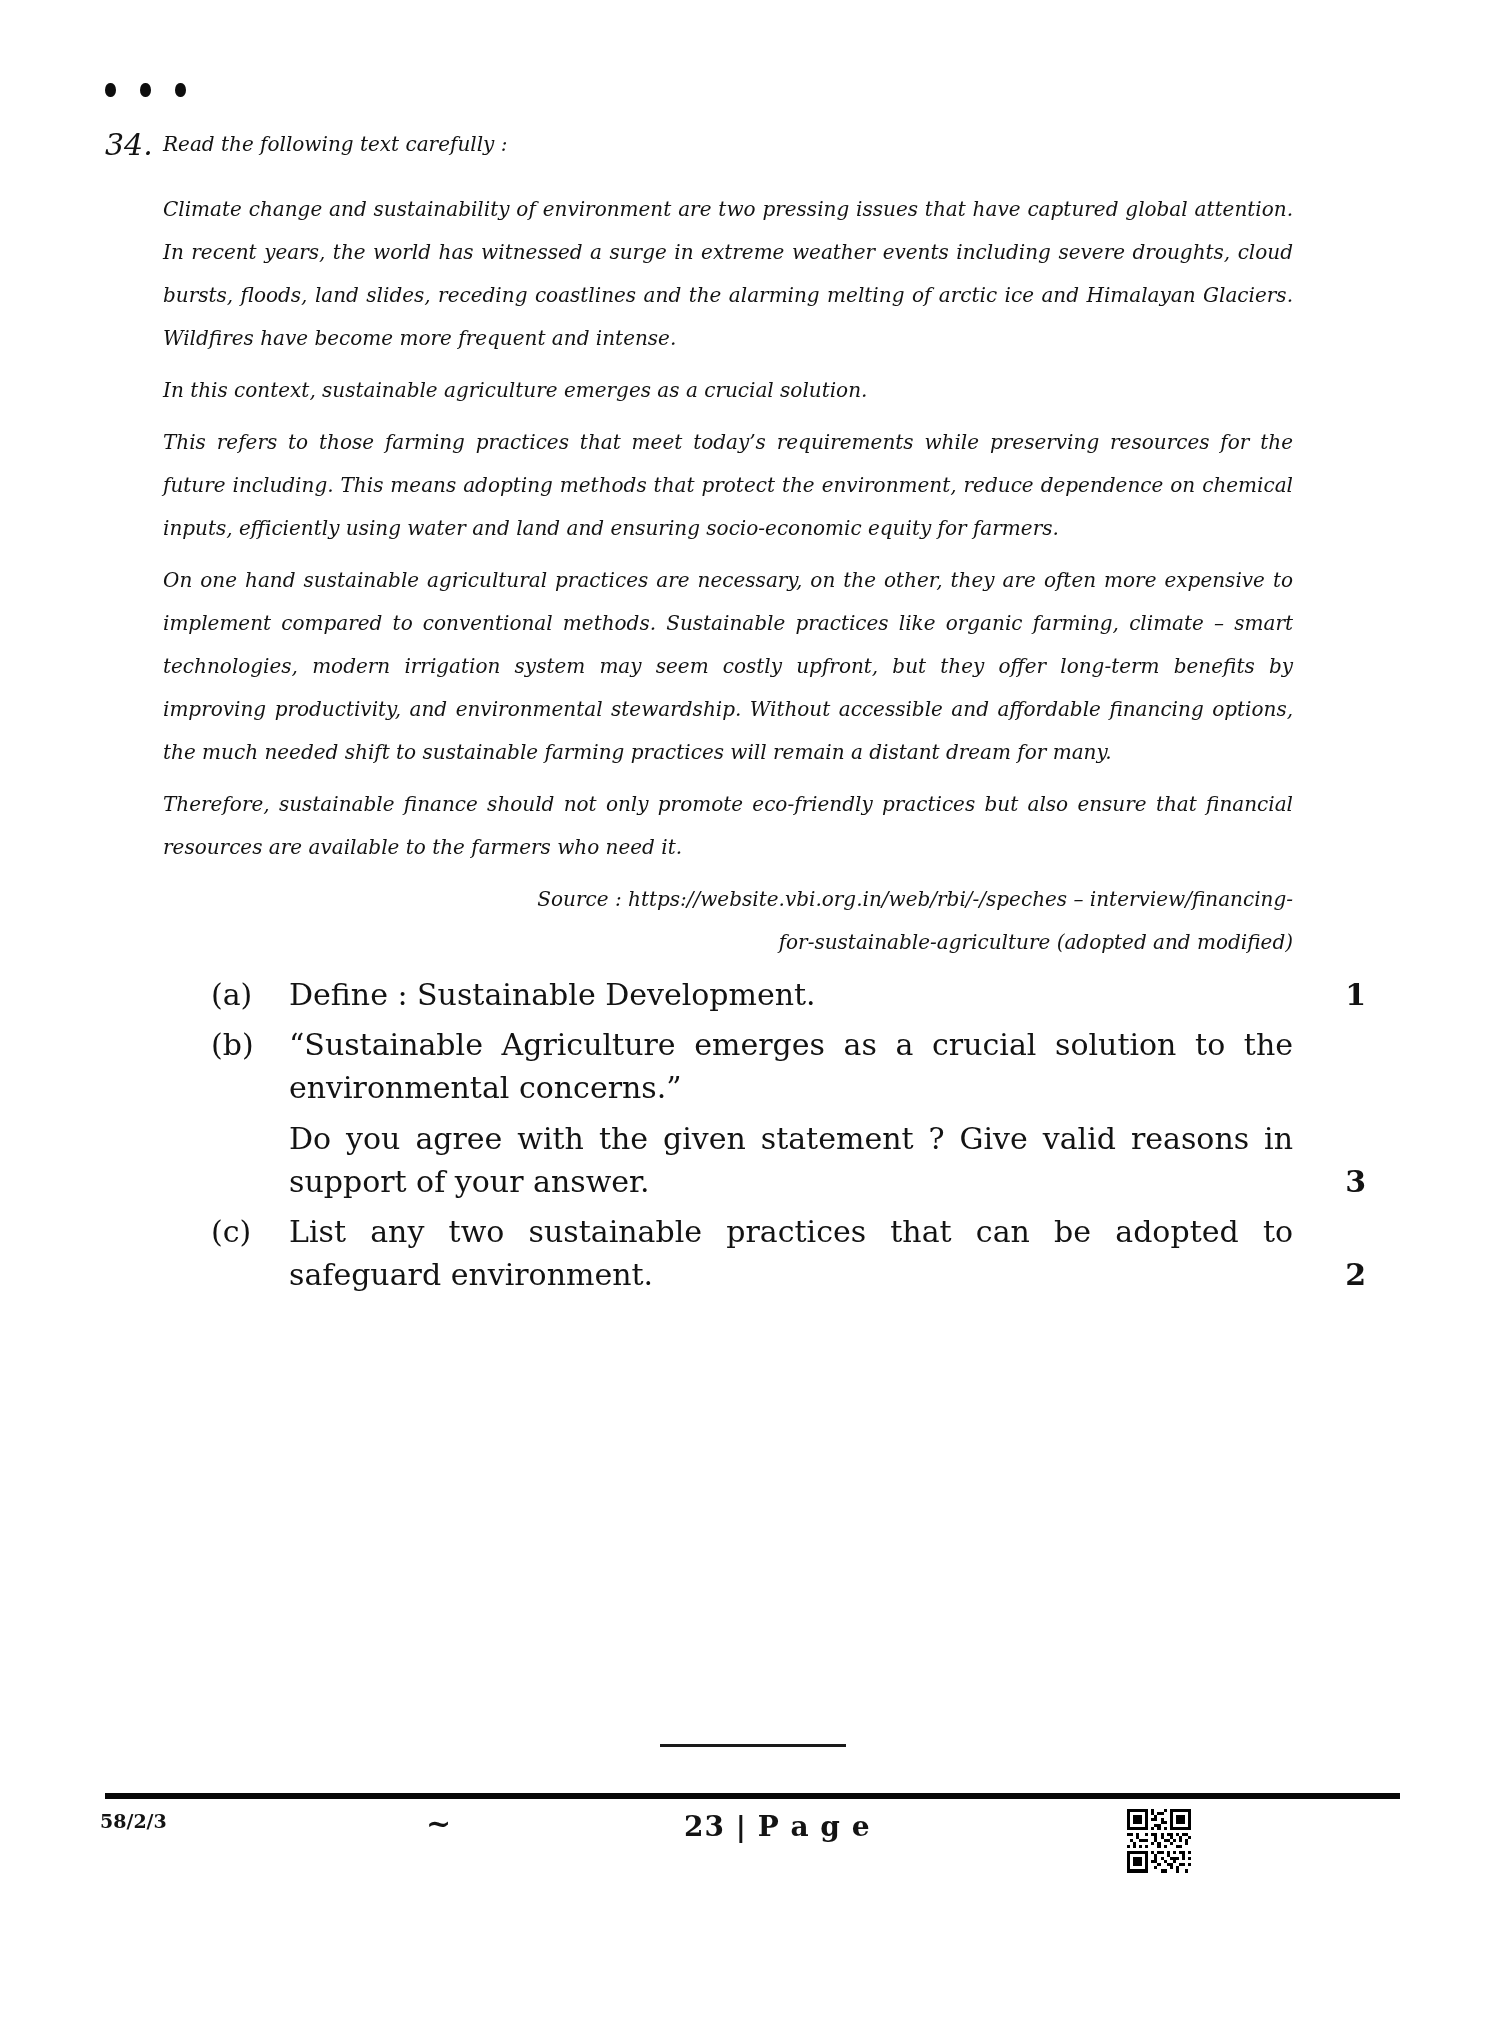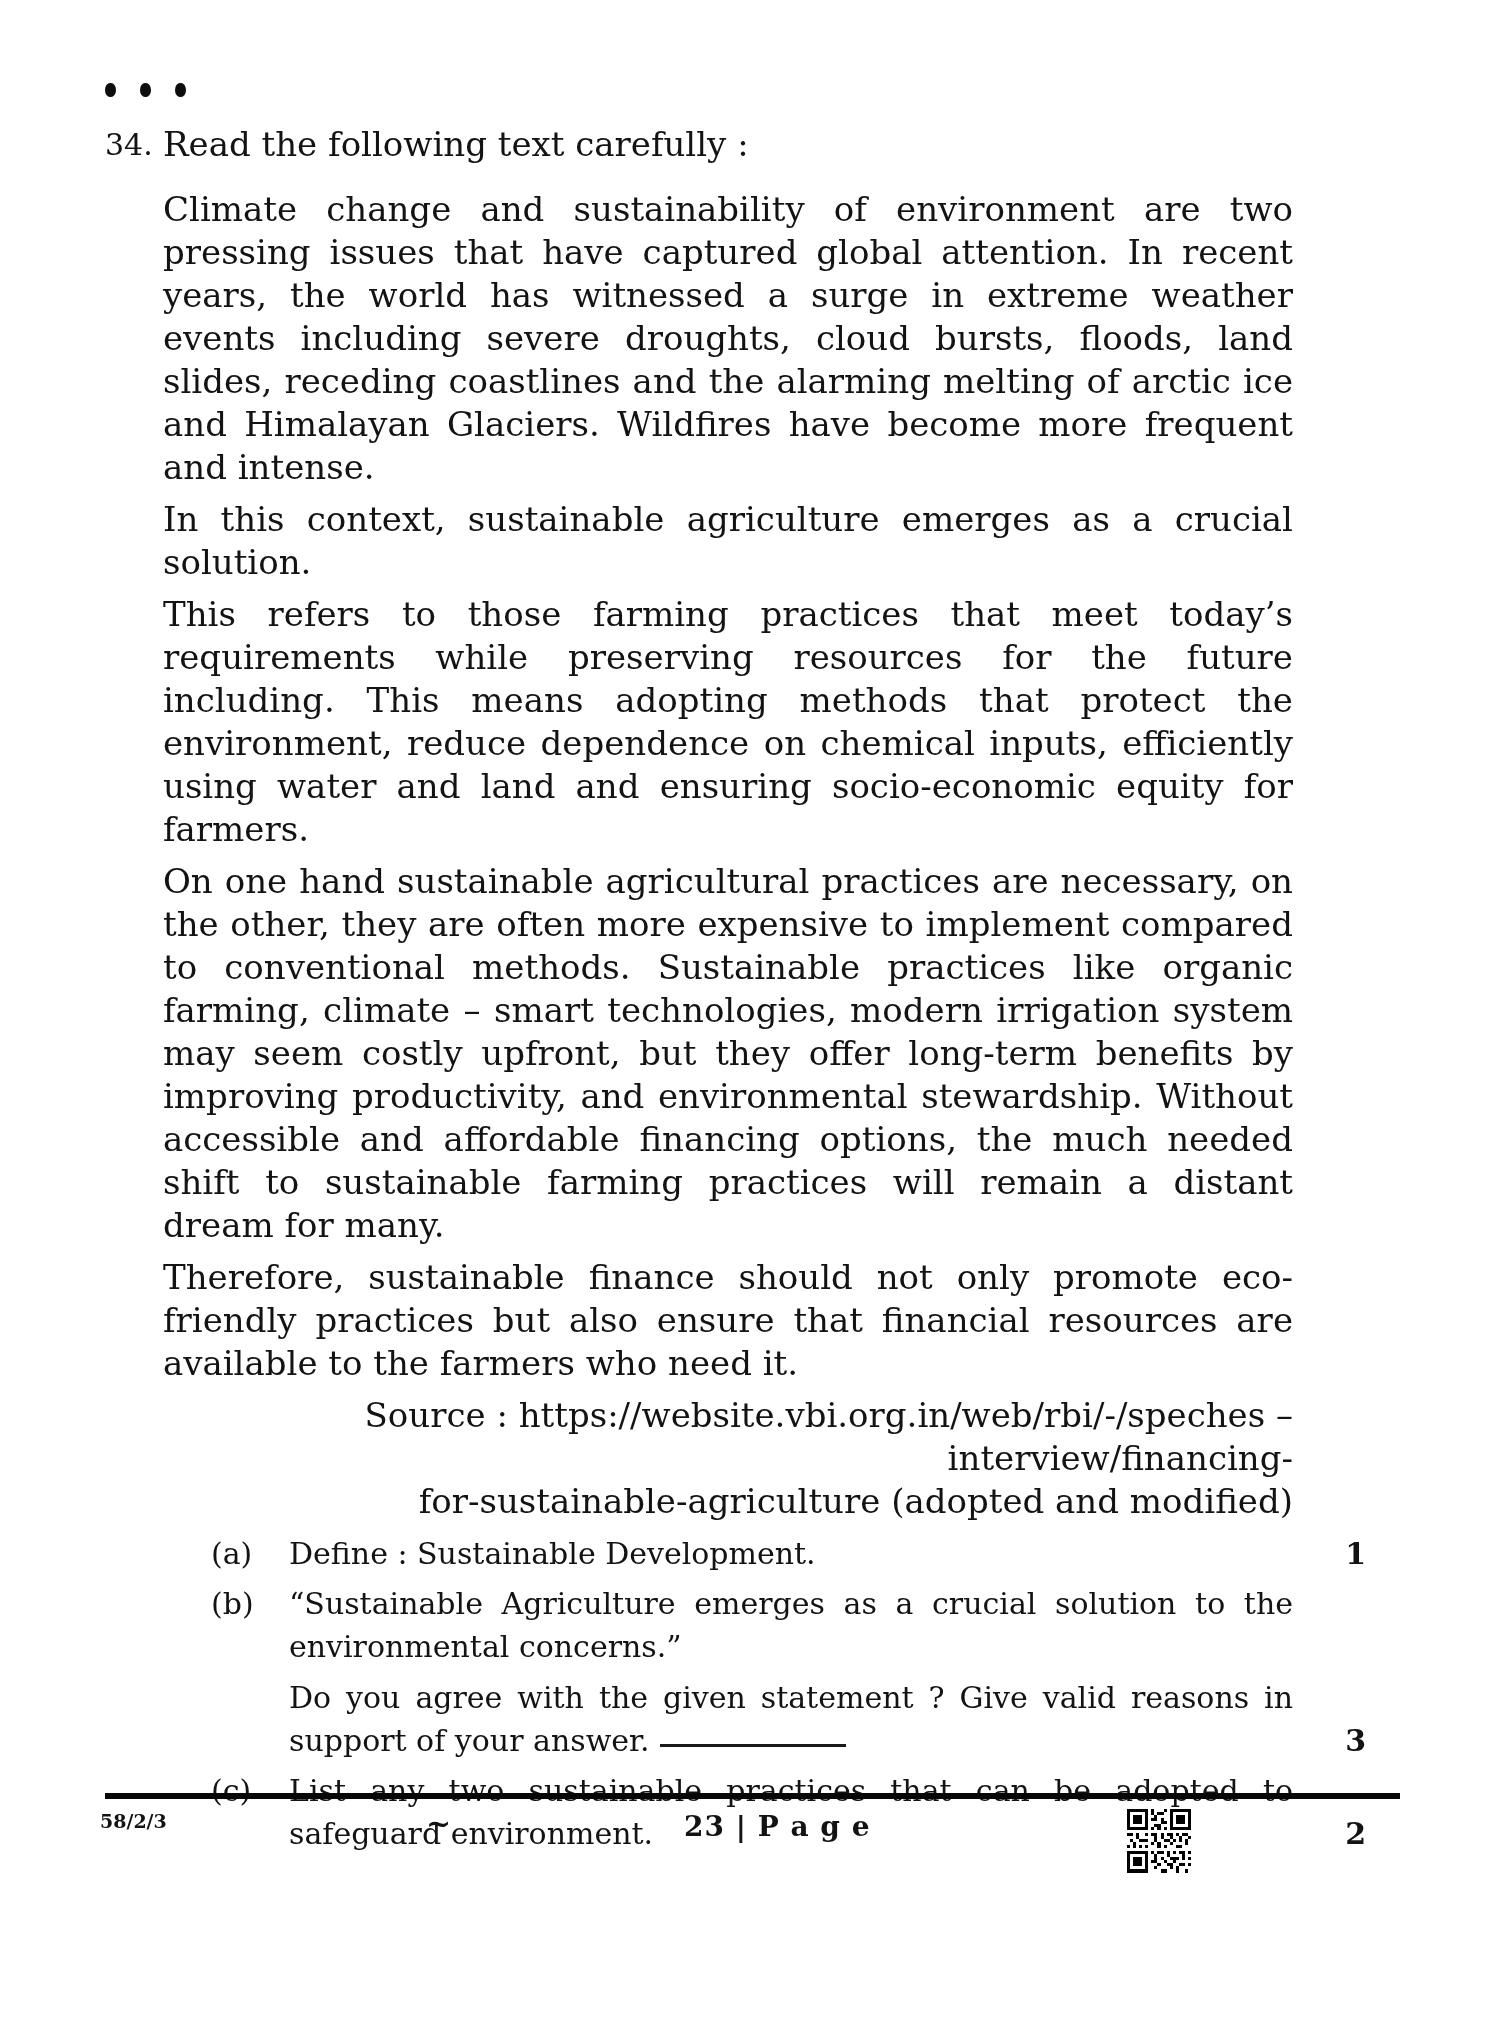--- a/index.html
+++ b/index.html
@@ -10,23 +10,23 @@
     background:#ffffff;
     font-family:"DejaVu Serif","Liberation Serif",serif;
     color:#131313;
     overflow:hidden;
   }
   .content{
     padding:82px 139px 0 105px; 
   }
   .bullets{display:flex;gap:24px;height:15px;margin-bottom:26px;align-items:center;}
   .dot{width:11px;height:14px;background:#0d0d0d;border-radius:50% / 55%;display:inline-block;}
-  .row{display:flex;}
+  .row{display:flex;font-style:italic;}
   .qnum{width:58px;flex:none;font-size:30px;line-height:43px;}
-  .qtext{width:1130px;flex:none;font-size:34px;line-height:43px;}
+  .qtext{width:1130px;flex:none;font-size:20px;line-height:43px;}
   .intro{margin-bottom:22px;}
   .para{margin:0 0 9px 0;text-align:justify;}
   .srcline{margin:0;text-align:right;}
   .src-wrap{margin:0 0 9px 0;}
   .subq{display:flex;margin-left:106px;margin-bottom:7px;font-size:30px;line-height:43px;}
   .sub-label{width:78px;flex:none;}
   .sub-text{width:1004px;flex:none;text-align:justify;}
   .sub-text p{margin:0 0 8px 0;}
   .sub-text p:last-child{margin-bottom:0;}
   .sub-marks{flex:1;display:flex;align-items:flex-end;justify-content:flex-end;font-weight:bold;font-size:30px;line-height:43px;}

